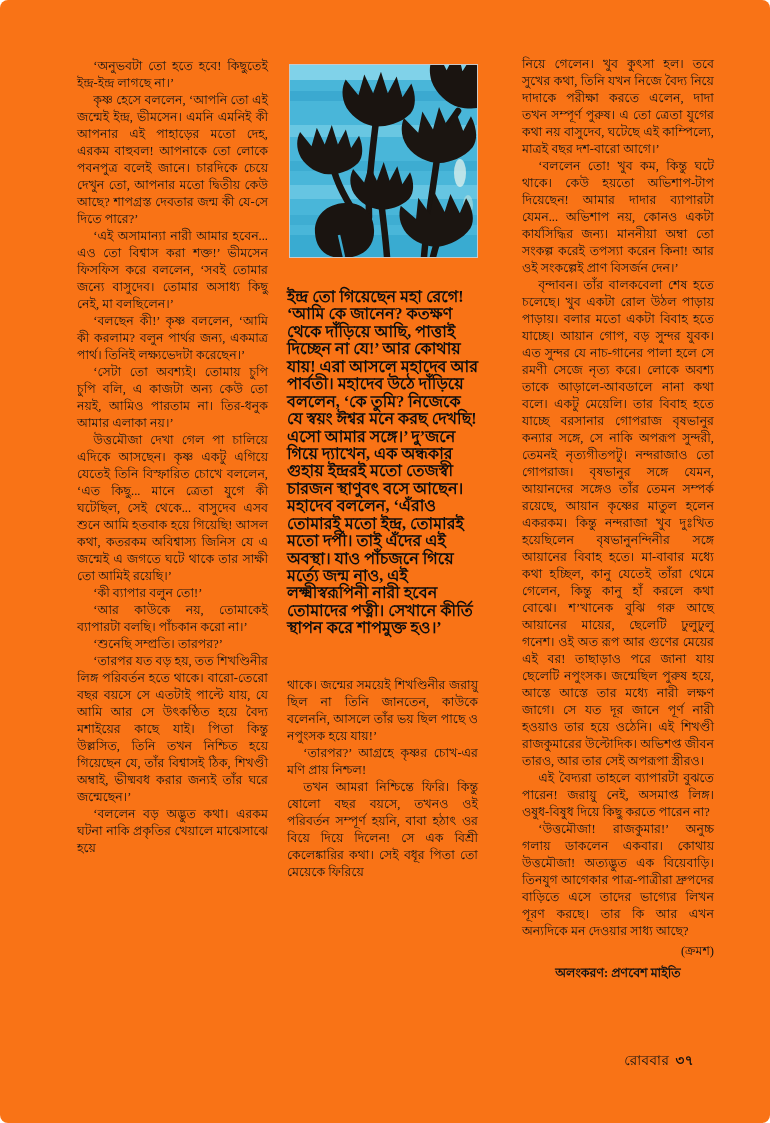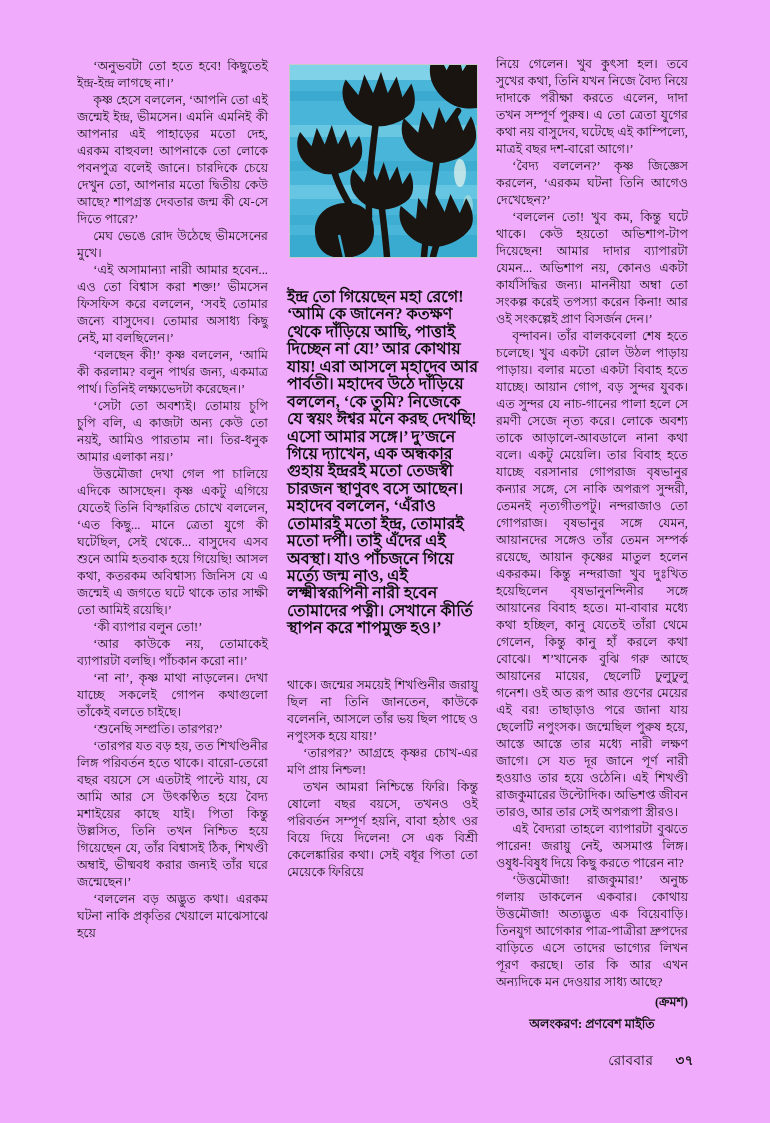--- a/index.html
+++ b/index.html
@@ -1,65 +1,63 @@
 <!DOCTYPE html>
 <html lang="bn"><head>
 <meta charset="utf-8">
 <style>
   html,body { margin:0; padding:0; background:#ffffff; }
   .page {
-    position:relative; width:770px; height:1123px; background:#f0abfc;
-    font-family:"Liberation Serif", serif; color:#141414; overflow:hidden;
+    position:relative; width:770px; height:1123px; background:#f97316;
+    font-family:"Liberation Serif", serif; color:#141414; overflow:hidden;border-radius:8px;
   }
   .col { position:absolute; text-align:justify; font-size:12.5px; line-height:1.36; }
   .col p { margin:0; text-indent:1.3em; }
   .col p.noindent { text-indent:0; }
   .col-left   { left:77px;  top:58px; width:191px; }
   .col-middle { left:287px; top:58px; width:191px; }
-  .col-right  { left:496px; top:56px; width:192px; }
+  .col-right  { left:522px; top:56px; width:192px; }
 
   .illustration {
     width:187px; height:192px; margin:6px 0 0 2px;
     border:1px solid #c9c9c9; box-sizing:content-box; overflow:hidden;
   }
   .illustration svg { display:block; }
 
   .pull-quote {
     margin-top:30px; font-weight:bold; font-size:16px; line-height:1.09;
     text-align:left; color:#0d0d0d;
   }
   .pull-quote p { text-indent:0; }
 
   .mid-body { margin-top:40px; }
 
-  .cont-marker { text-align:right; text-indent:0 !important; margin-top:3px !important;font-weight:bold; }
+  .cont-marker { text-align:right; text-indent:0 !important; margin-top:3px !important; }
   .credit { text-align:center; text-indent:0 !important; font-weight:bold; margin-top:5px !important; }
 
   .footer {
     position:absolute; left:502px; top:1050px; width:192px;
     text-align:right; font-size:13.5px; letter-spacing:0.5px; color:#111;
   }
-  .footer .pageno { font-weight:bold; margin-left:22px;font-family:Liberation Mono, monospace; }
+  .footer .pageno { font-weight:bold; margin-left:6px;font-family:Liberation Mono, monospace; }
 </style>
 </head>
 <body>
 
 <div class="page">
 
   <div class="col col-left">
     <p>‘অনুভবটা তো হতে হবে! কিছুতেই ইন্দ্র-ইন্দ্র লাগছে না।’</p>
     <p>কৃষ্ণ হেসে বললেন, ‘আপনি তো এই জন্মেই ইন্দ্র, ভীমসেন। এমনি এমনিই কী আপনার এই পাহাড়ের মতো দেহ, এরকম বাহুবল! আপনাকে তো লোকে পবনপুত্র বলেই জানে। চারদিকে চেয়ে দেখুন তো, আপনার মতো দ্বিতীয় কেউ আছে? শাপগ্রস্ত দেবতার জন্ম কী যে-সে দিতে পারে?’</p>
-    <p>মেঘ ভেঙে রোদ উঠেছে ভীমসেনের মুখে।</p>
     <p>‘এই অসামান্যা নারী আমার হবেন... এও তো বিশ্বাস করা শক্ত!’ ভীমসেন ফিসফিস করে বললেন, ‘সবই তোমার জন্যে বাসুদেব। তোমার অসাধ্য কিছু নেই, মা বলছিলেন।’</p>
     <p>‘বলছেন কী!’ কৃষ্ণ বললেন, ‘আমি কী করলাম? বলুন পার্থর জন্য, একমাত্র পার্থ। তিনিই লক্ষ্যভেদটা করেছেন।’</p>
     <p>‘সেটা তো অবশ্যই। তোমায় চুপি চুপি বলি, এ কাজটা অন্য কেউ তো নয়ই, আমিও পারতাম না। তির-ধনুক আমার এলাকা নয়।’</p>
     <p>উত্তমৌজা দেখা গেল পা চালিয়ে এদিকে আসছেন। কৃষ্ণ একটু এগিয়ে যেতেই তিনি বিস্ফারিত চোখে বললেন, ‘এত কিছু... মানে ত্রেতা যুগে কী ঘটেছিল, সেই থেকে... বাসুদেব এসব শুনে আমি হতবাক হয়ে গিয়েছি! আসল কথা, কতরকম অবিশ্বাস্য জিনিস যে এ জন্মেই এ জগতে ঘটে থাকে তার সাক্ষী তো আমিই রয়েছি।’</p>
     <p>‘কী ব্যাপার বলুন তো!’</p>
     <p>‘আর কাউকে নয়, তোমাকেই ব্যাপারটা বলছি। পাঁচকান করো না।’</p>
-    <p>‘না না’, কৃষ্ণ মাথা নাড়লেন। দেখা যাচ্ছে সকলেই গোপন কথাগুলো তাঁকেই বলতে চাইছে।</p>
     <p>‘শুনেছি সম্প্রতি। তারপর?’</p>
     <p>‘তারপর যত বড় হয়, তত শিখণ্ডিনীর লিঙ্গ পরিবর্তন হতে থাকে। বারো-তেরো বছর বয়সে সে এতটাই পাল্টে যায়, যে আমি আর সে উৎকণ্ঠিত হয়ে বৈদ্য মশাইয়ের কাছে যাই। পিতা কিন্তু উল্লসিত, তিনি তখন নিশ্চিত হয়ে গিয়েছেন যে, তাঁর বিশ্বাসই ঠিক, শিখণ্ডী অম্বাই, ভীষ্মবধ করার জন্যই তাঁর ঘরে জন্মেছেন।’</p>
     <p>‘বললেন বড় অদ্ভুত কথা। এরকম ঘটনা নাকি প্রকৃতির খেয়ালে মাঝেসাঝে হয়ে</p>
   </div>
 
   <div class="col col-middle">
 
     <div class="illustration">
       <svg width="187" height="192" viewBox="0 0 187 192" xmlns="http://www.w3.org/2000/svg">
         <defs>
@@ -105,21 +103,20 @@
 
     <div class="mid-body">
       <p class="noindent">থাকে। জন্মের সময়েই শিখণ্ডিনীর জরায়ু ছিল না তিনি জানতেন, কাউকে বলেননি, আসলে তাঁর ভয় ছিল পাছে ও নপুংসক হয়ে যায়!’</p>
       <p>‘তারপর?’ আগ্রহে কৃষ্ণর চোখ-এর মণি প্রায় নিশ্চল!</p>
       <p>তখন আমরা নিশ্চিন্তে ফিরি। কিন্তু ষোলো বছর বয়সে, তখনও ওই পরিবর্তন সম্পূর্ণ হয়নি, বাবা হঠাৎ ওর বিয়ে দিয়ে দিলেন! সে এক বিশ্রী কেলেঙ্কারির কথা। সেই বধূর পিতা তো মেয়েকে ফিরিয়ে</p>
     </div>
   </div>
 
   <div class="col col-right">
     <p class="noindent">নিয়ে গেলেন। খুব কুৎসা হল। তবে সুখের কথা, তিনি যখন নিজে বৈদ্য নিয়ে দাদাকে পরীক্ষা করতে এলেন, দাদা তখন সম্পূর্ণ পুরুষ। এ তো ত্রেতা যুগের কথা নয় বাসুদেব, ঘটেছে এই কাম্পিল্যে, মাত্রই বছর দশ-বারো আগে।’</p>
-    <p>‘বৈদ্য বললেন?’ কৃষ্ণ জিজ্ঞেস করলেন, ‘এরকম ঘটনা তিনি আগেও দেখেছেন?’</p>
     <p>‘বললেন তো! খুব কম, কিন্তু ঘটে থাকে। কেউ হয়তো অভিশাপ-টাপ দিয়েছেন! আমার দাদার ব্যাপারটা যেমন... অভিশাপ নয়, কোনও একটা কার্যসিদ্ধির জন্য। মাননীয়া অম্বা তো সংকল্প করেই তপস্যা করেন কিনা! আর ওই সংকল্পেই প্রাণ বিসর্জন দেন।’</p>
     <p>বৃন্দাবন। তাঁর বালকবেলা শেষ হতে চলেছে। খুব একটা রোল উঠল পাড়ায় পাড়ায়। বলার মতো একটা বিবাহ হতে যাচ্ছে। আয়ান গোপ, বড় সুন্দর যুবক। এত সুন্দর যে নাচ-গানের পালা হলে সে রমণী সেজে নৃত্য করে। লোকে অবশ্য তাকে আড়ালে-আবডালে নানা কথা বলে। একটু মেয়েলি। তার বিবাহ হতে যাচ্ছে বরসানার গোপরাজ বৃষভানুর কন্যার সঙ্গে, সে নাকি অপরূপ সুন্দরী, তেমনই নৃত্যগীতপটু। নন্দরাজাও তো গোপরাজ। বৃষভানুর সঙ্গে যেমন, আয়ানদের সঙ্গেও তাঁর তেমন সম্পর্ক রয়েছে, আয়ান কৃষ্ণের মাতুল হলেন একরকম। কিন্তু নন্দরাজা খুব দুঃখিত হয়েছিলেন বৃষভানুনন্দিনীর সঙ্গে আয়ানের বিবাহ হতে। মা-বাবার মধ্যে কথা হচ্ছিল, কানু যেতেই তাঁরা থেমে গেলেন, কিন্তু কানু হাঁ করলে কথা বোঝে। শ’খানেক বুঝি গরু আছে আয়ানের মায়ের, ছেলেটি ঢুলুঢুলু গনেশ। ওই অত রূপ আর গুণের মেয়ের এই বর! তাছাড়াও পরে জানা যায় ছেলেটি নপুংসক। জন্মেছিল পুরুষ হয়ে, আস্তে আস্তে তার মধ্যে নারী লক্ষণ জাগে। সে যত দূর জানে পূর্ণ নারী হওয়াও তার হয়ে ওঠেনি। এই শিখণ্ডী রাজকুমারের উল্টোদিক। অভিশপ্ত জীবন তারও, আর তার সেই অপরূপা স্ত্রীরও।</p>
     <p>এই বৈদ্যরা তাহলে ব্যাপারটা বুঝতে পারেন! জরায়ু নেই, অসমাপ্ত লিঙ্গ। ওষুধ-বিষুধ দিয়ে কিছু করতে পারেন না?</p>
     <p>‘উত্তমৌজা! রাজকুমার!’ অনুচ্চ গলায় ডাকলেন একবার। কোথায় উত্তমৌজা! অত্যদ্ভুত এক বিয়েবাড়ি। তিনযুগ আগেকার পাত্র-পাত্রীরা দ্রুপদের বাড়িতে এসে তাদের ভাগ্যের লিখন পূরণ করছে। তার কি আর এখন অন্যদিকে মন দেওয়ার সাধ্য আছে?</p>
     <p class="cont-marker">(ক্রমশ)</p>
     <p class="credit">অলংকরণ: প্রণবেশ মাইতি</p>
   </div>
 
   <div class="footer">
     <span>রোববার</span><span class="pageno">৩৭</span>

